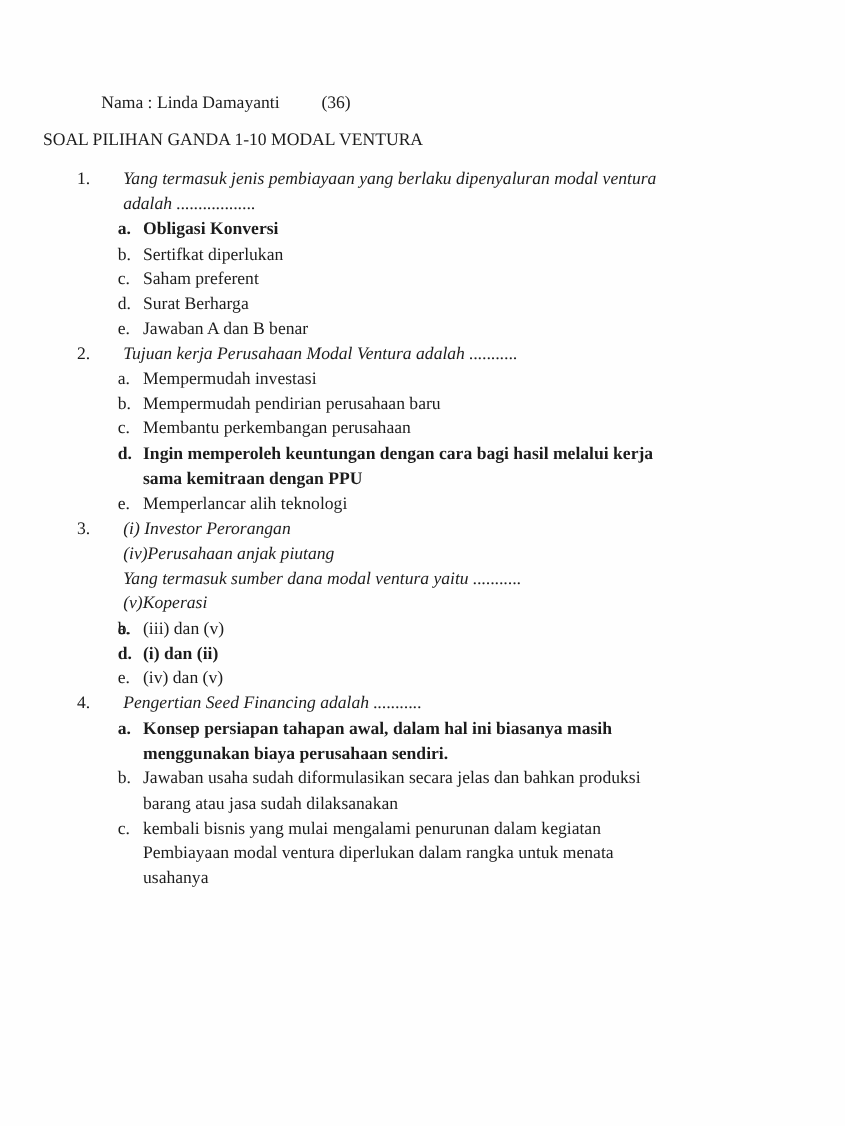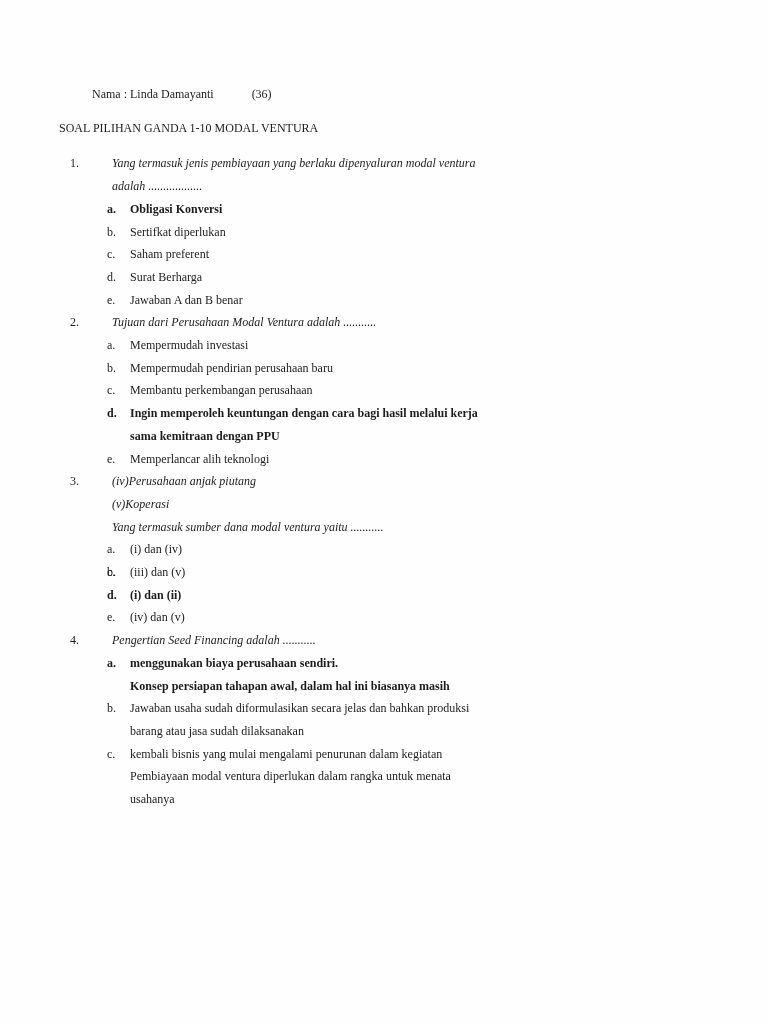--- a/index.html
+++ b/index.html
@@ -11,26 +11,26 @@
     overflow:hidden;
   }
   .page {
     position:relative;
     width:768px; height:1024px;
     background:#fefefe;
   }
   .content {
     position:absolute;
     left:0; top:83px; width:768px;
-    font-size:12px;
+    font-size:16px;
     line-height:22.7px;
   }
   .name-line { margin-left:92px; margin-bottom:11px; white-space:nowrap; }
   .name-number { display:inline-block; margin-left:38px; }
-  .doc-title { margin-left:59px; margin-bottom:13px; white-space:nowrap; }
+  .doc-title { margin-left:39px; margin-bottom:13px; white-space:nowrap; }
   .question { position:relative; }
   .q-num { position:absolute; left:70px; top:0; }
   .stem-line { margin-left:112px; white-space:nowrap;font-style:italic; }
   .option { position:relative; padding-left:130px; }
   .opt-letter { position:absolute; left:107px; top:0; }
   .opt-line { white-space:nowrap; }
   .bold { font-weight:bold; }
 </style>
 </head>
 <body>
@@ -65,21 +65,21 @@
         <div class="opt-line">Surat Berharga</div>
       </div>
       <div class="option">
         <span class="opt-letter">e.</span>
         <div class="opt-line">Jawaban A dan B benar</div>
       </div>
     </div>
 
     <div class="question">
       <span class="q-num">2.</span>
-      <div class="stem-line">Tujuan dari Perusahaan Modal Ventura adalah ...........</div>
+      <div class="stem-line">Tujuan kerja Perusahaan Modal Ventura adalah ...........</div>
       <div class="option">
         <span class="opt-letter">a.</span>
         <div class="opt-line">Mempermudah investasi</div>
       </div>
       <div class="option">
         <span class="opt-letter">b.</span>
         <div class="opt-line">Mempermudah pendirian perusahaan baru</div>
       </div>
       <div class="option">
         <span class="opt-letter">c.</span>
@@ -91,26 +91,26 @@
         <div class="opt-line bold">sama kemitraan dengan PPU</div>
       </div>
       <div class="option">
         <span class="opt-letter">e.</span>
         <div class="opt-line">Memperlancar alih teknologi</div>
       </div>
     </div>
 
     <div class="question">
       <span class="q-num">3.</span>
+      <div class="stem-line">(i) Investor Perorangan</div>
       <div class="stem-line">(iv)Perusahaan anjak piutang</div>
+      <div class="stem-line">Yang termasuk sumber dana modal ventura yaitu ...........</div>
       <div class="stem-line">(v)Koperasi</div>
-      <div class="stem-line">Yang termasuk sumber dana modal ventura yaitu ...........</div>
       <div class="option">
         <span class="opt-letter">a.</span>
-        <div class="opt-line">(i) dan (iv)</div>
       </div>
       <div class="option">
         <span class="opt-letter">b.</span>
       </div>
       <div class="option">
         <span class="opt-letter">c.</span>
         <div class="opt-line">(iii) dan (v)</div>
       </div>
       <div class="option">
         <span class="opt-letter bold">d.</span>
@@ -120,22 +120,22 @@
         <span class="opt-letter">e.</span>
         <div class="opt-line">(iv) dan (v)</div>
       </div>
     </div>
 
     <div class="question">
       <span class="q-num">4.</span>
       <div class="stem-line">Pengertian Seed Financing adalah ...........</div>
       <div class="option">
         <span class="opt-letter bold">a.</span>
+        <div class="opt-line bold">Konsep persiapan tahapan awal, dalam hal ini biasanya masih</div>
         <div class="opt-line bold">menggunakan biaya perusahaan sendiri.</div>
-        <div class="opt-line bold">Konsep persiapan tahapan awal, dalam hal ini biasanya masih</div>
       </div>
       <div class="option">
         <span class="opt-letter">b.</span>
         <div class="opt-line">Jawaban usaha sudah diformulasikan secara jelas dan bahkan produksi</div>
         <div class="opt-line">barang atau jasa sudah dilaksanakan</div>
       </div>
       <div class="option">
         <span class="opt-letter">c.</span>
         <div class="opt-line">kembali bisnis yang mulai mengalami penurunan dalam kegiatan</div>
         <div class="opt-line">Pembiayaan modal ventura diperlukan dalam rangka untuk menata</div>

